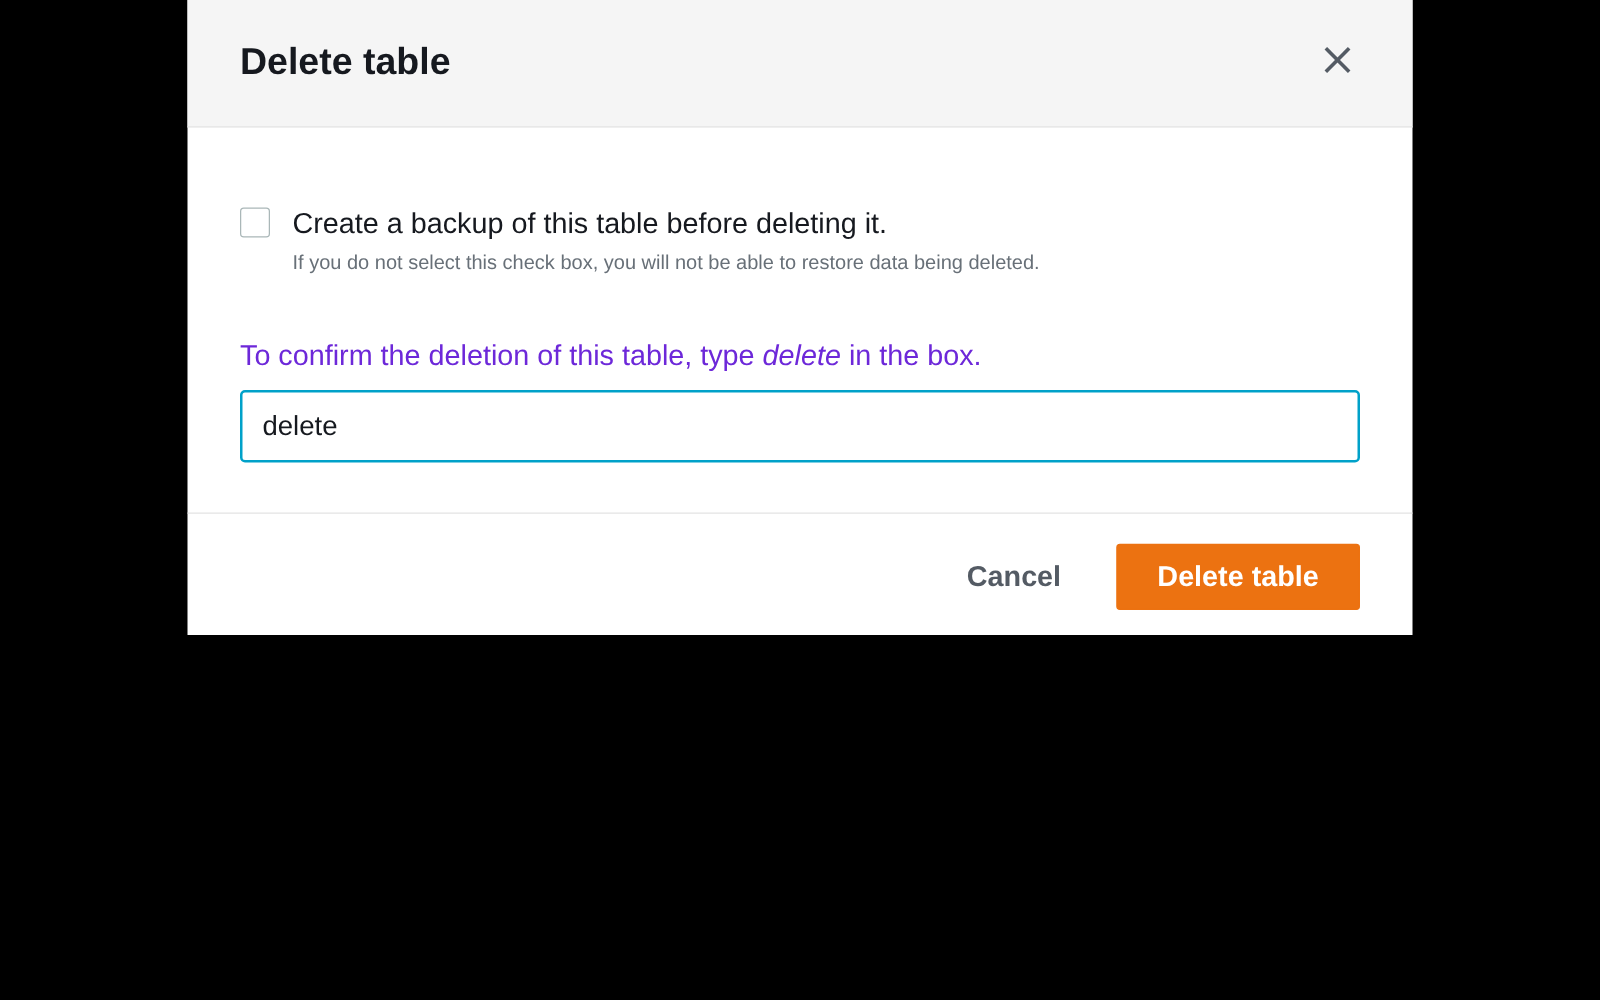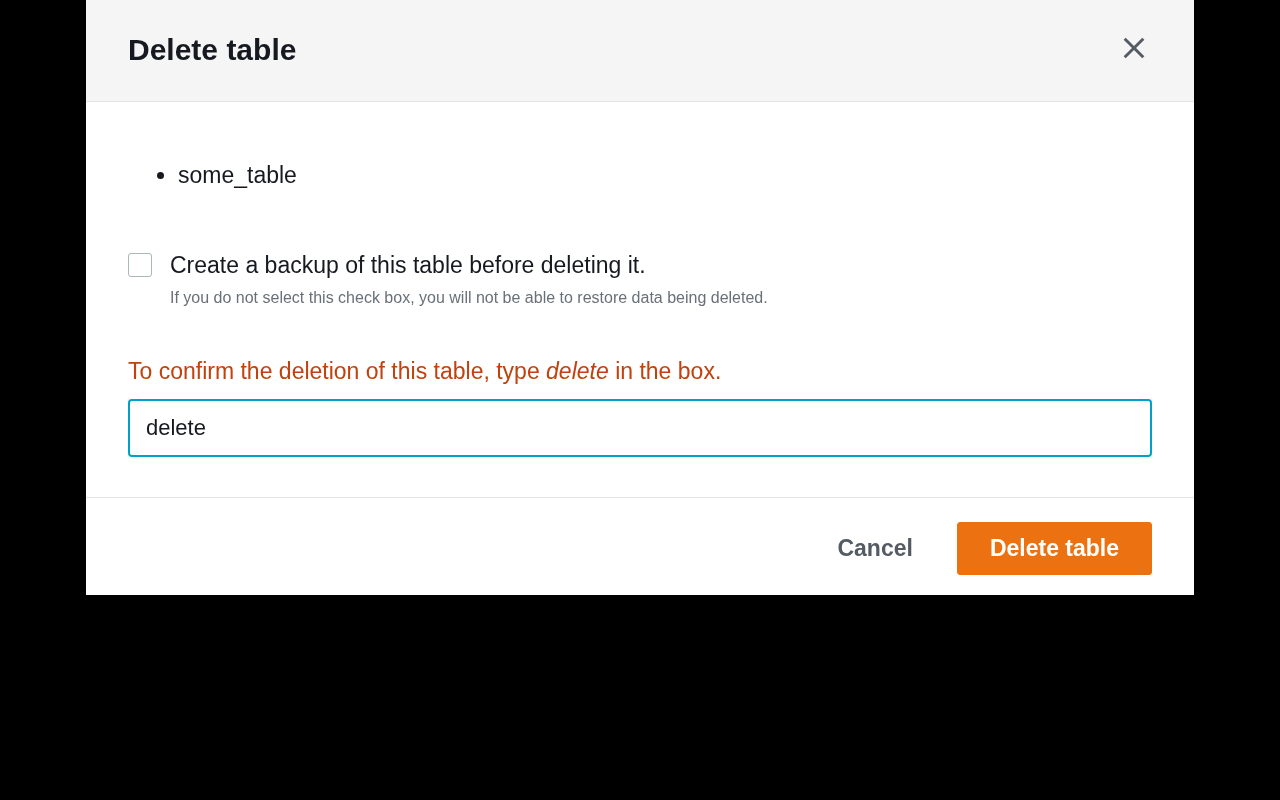--- a/index.html
+++ b/index.html
@@ -10,21 +10,21 @@
     body {
       width: 1280px;
       height: 800px;
       background: #000;
       font-family: "Amazon Ember", "Helvetica Neue", Arial, sans-serif;
       display: flex;
       justify-content: center;
       align-items: flex-start;
     }
     .modal {
-      width: 1108px;
+      width: 980px;
       background: #fff;
       margin: 0;
       display: flex;
       flex-direction: column;
     }
     .modal-header {
       background: #f5f5f5;
       padding: 30px 42px 32px 42px;
       display: flex;
       justify-content: space-between;
@@ -111,21 +111,21 @@
       line-height: 1.4;
     }
     .checkbox-hint {
       font-size: 16px;
       color: #687078;
       margin-top: 6px;
       line-height: 1.4;
     }
     .confirm-label {
       font-size: 23px;
-      color: #c2410c;
+      color: #6d28d9;
       margin-bottom: 14px;
     }
     .confirm-label .keyword {
       font-style: italic;
     }
     .confirm-input {
       width: 100%;
       font-size: 22px;
       padding: 14px 16px;
       border: 2.5px solid #00a1c9;
@@ -171,23 +171,20 @@
     <button class="close-button">
       <svg viewBox="0 0 24 24" fill="none">
         <line x1="4" y1="4" x2="20" y2="20"></line>
         <line x1="20" y1="4" x2="4" y2="20"></line>
       </svg>
     </button>
   </div>
 
   <div class="modal-body">
 
-    <ul class="table-list">
-      <li>some_table</li>
-    </ul>
 
 
     <div class="checkbox-row">
       <div class="checkbox unchecked"></div>
       <div class="checkbox-content">
         <span class="checkbox-label">Create a backup of this table before deleting it.</span>
         <span class="checkbox-hint">If you do not select this check box, you will not be able to restore data being deleted.</span>
       </div>
     </div>
 

